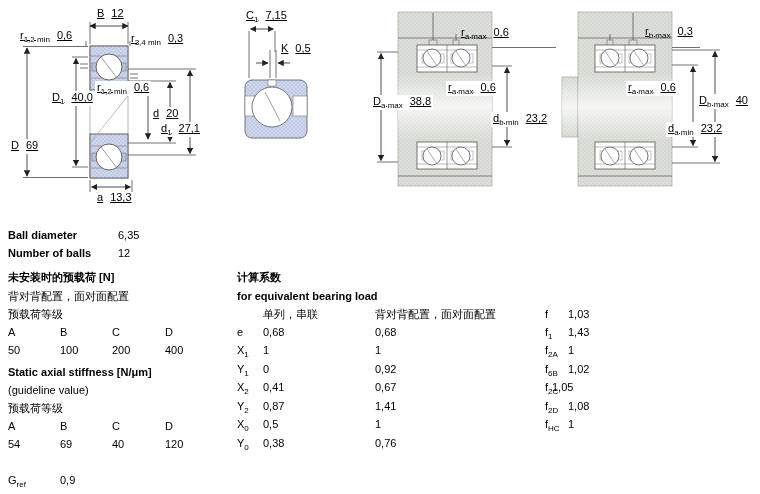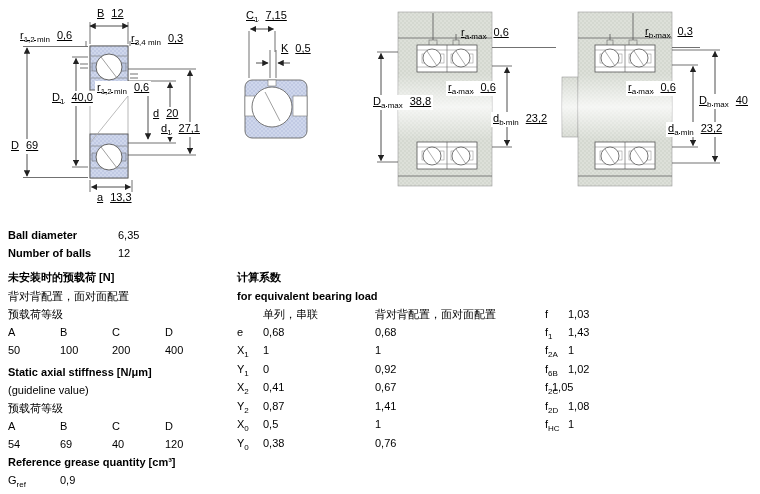--- a/index.html
+++ b/index.html
@@ -281,21 +281,20 @@
   <span class="cell" style="left:8px;top:402px">预载荷等级</span>
   <span class="cell" style="left:8px;top:420px">A</span>
   <span class="cell" style="left:60px;top:420px">B</span>
   <span class="cell" style="left:112px;top:420px">C</span>
   <span class="cell" style="left:165px;top:420px">D</span>
   <span class="cell" style="left:8px;top:438px">54</span>
   <span class="cell" style="left:60px;top:438px">69</span>
   <span class="cell" style="left:112px;top:438px">40</span>
   <span class="cell" style="left:165px;top:438px">120</span>
 
-  <span class="cell b" style="left:8px;top:456px">Reference grease quantity [cm³]</span>
   <span class="cell" style="left:8px;top:474px"><span>G</span><sub>ref</sub></span>
   <span class="cell" style="left:60px;top:474px">0,9</span>
 
   <span class="cell b" style="left:237px;top:271px">计算系数</span>
   <span class="cell b" style="left:237px;top:290px">for equivalent bearing load</span>
   <span class="cell" style="left:263px;top:308px">单列，串联</span>
   <span class="cell" style="left:375px;top:308px">背对背配置，面对面配置</span>
 
   <span class="cell" style="left:237px;top:326px"><span>e</span><sub></sub></span>
   <span class="cell" style="left:263px;top:326px">0,68</span>

